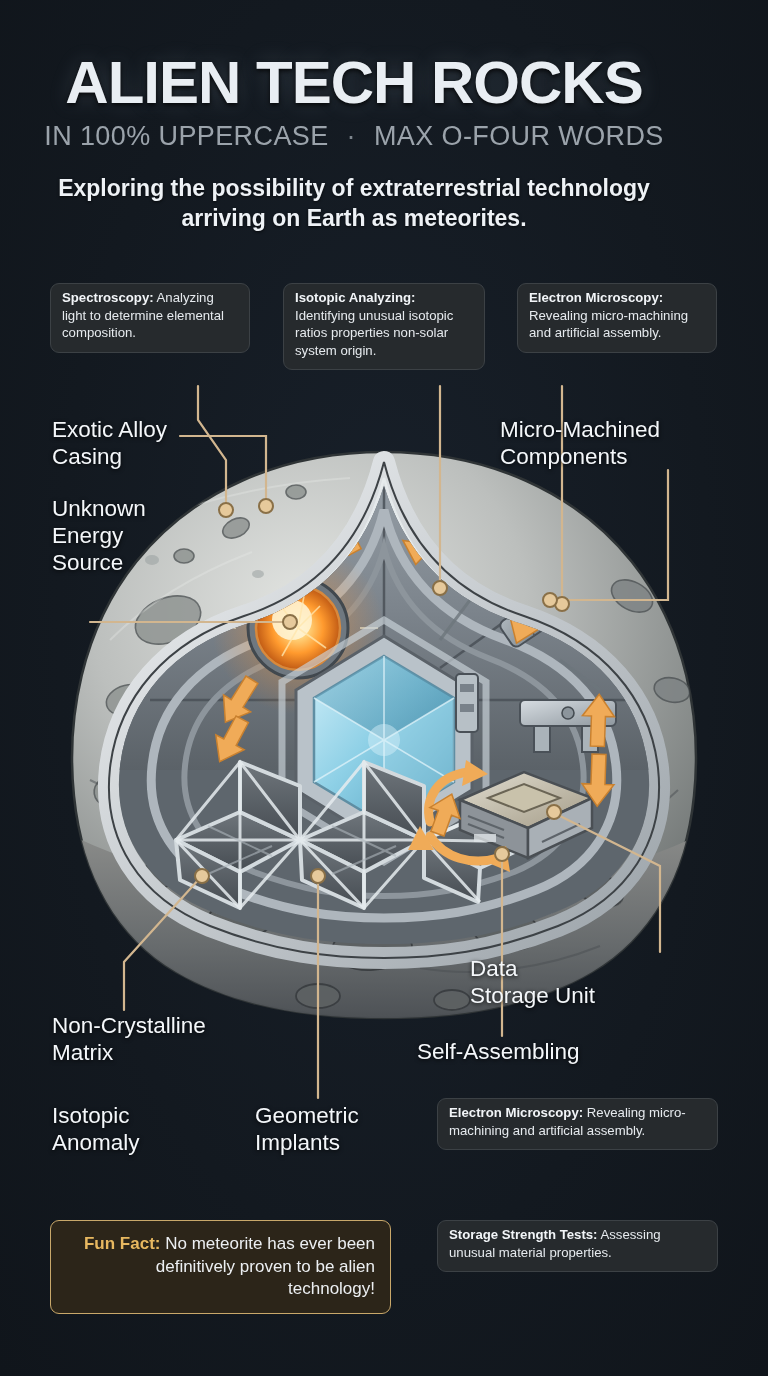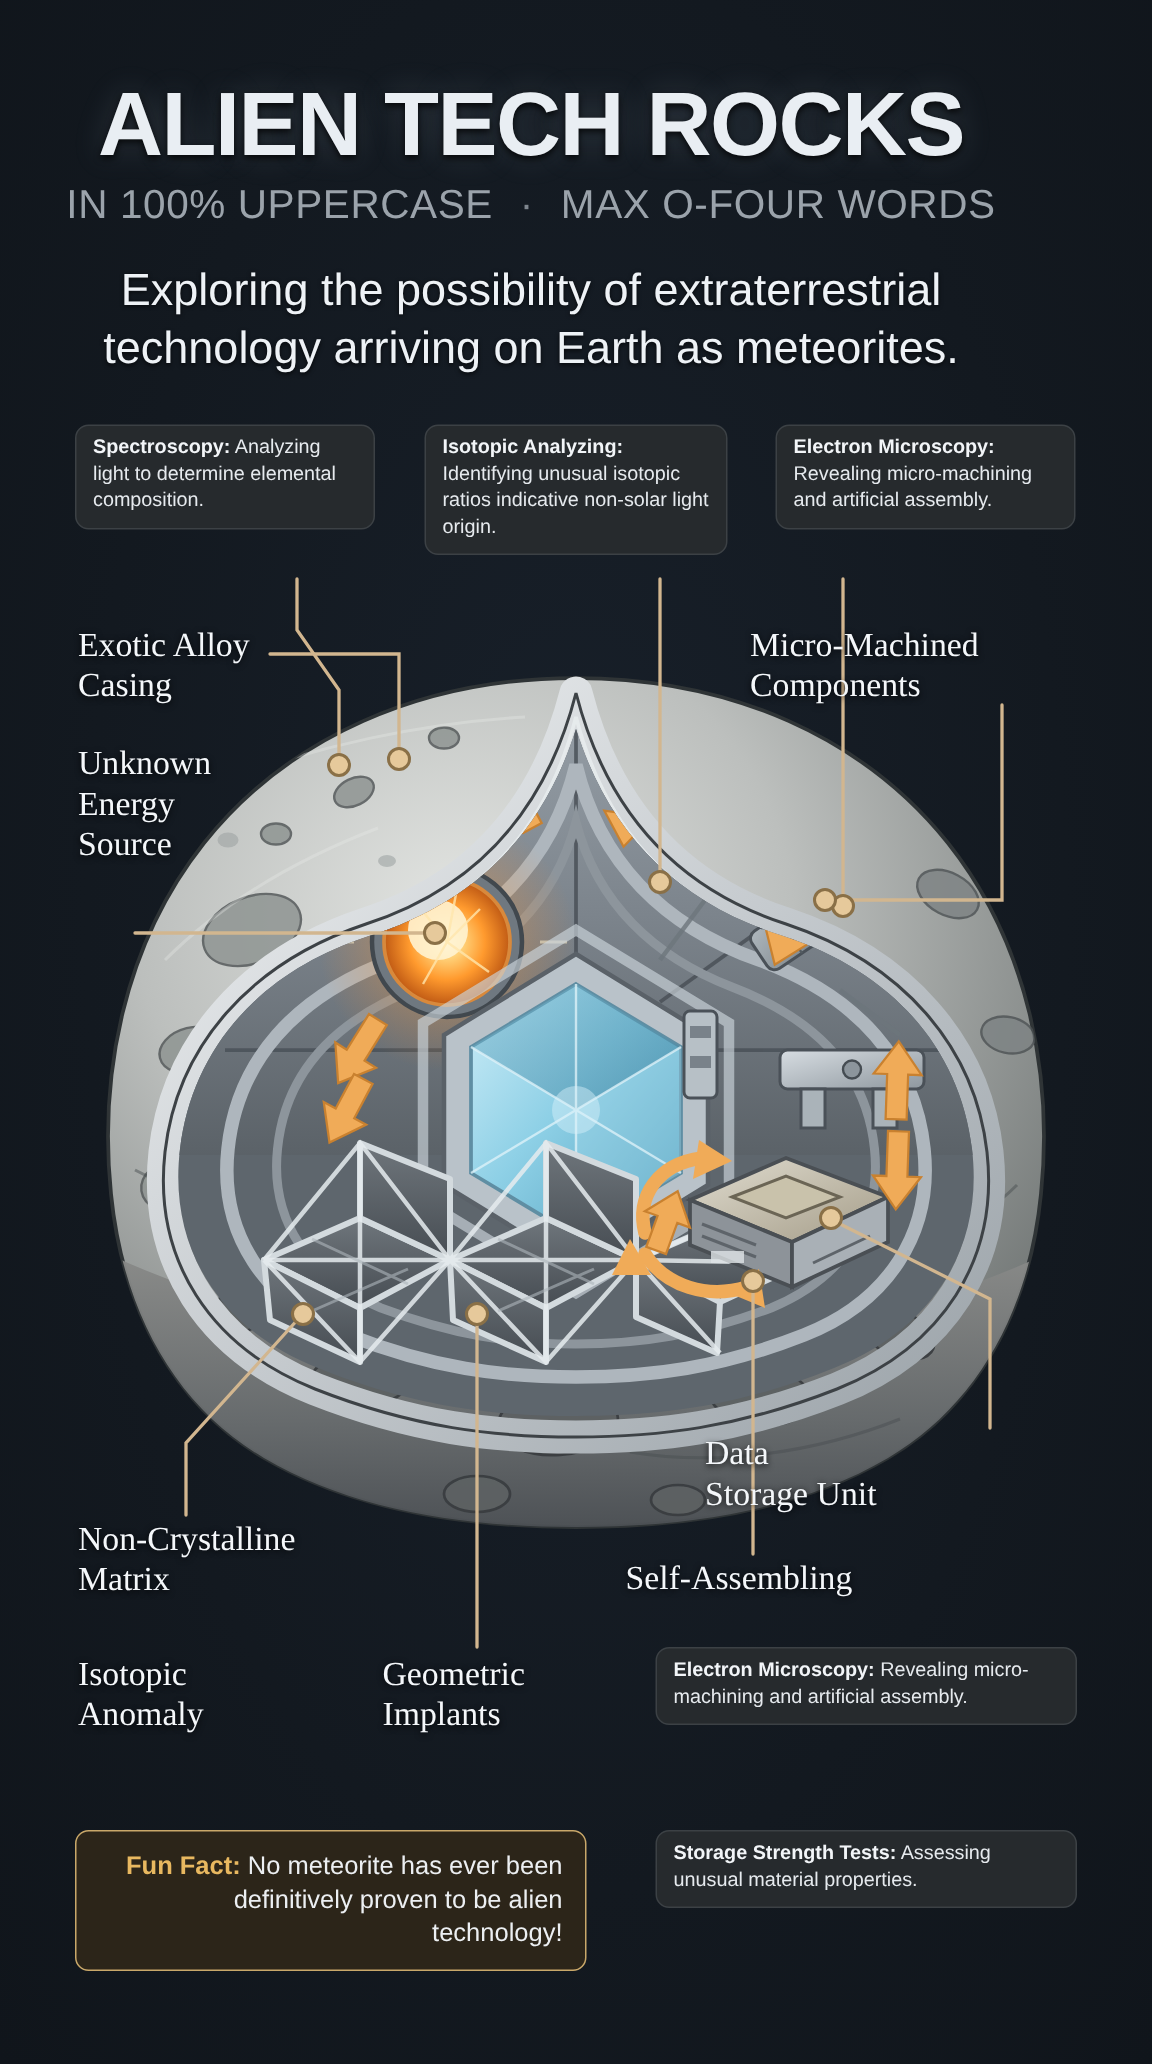--- a/index.html
+++ b/index.html
@@ -31,24 +31,25 @@
     font-size: 27px;
     font-weight: 400;
     letter-spacing: 0.4px;
     color: #9ba3ab;
     white-space: nowrap;
   }
   .subtitle .dot { padding: 0 10px; color: #7e868e; }
   .desc {
     margin: 22px auto 0;
     width: 640px;
-    font-size: 30px;
+    font-size: 23px;
     line-height: 1.30;
     color: #eef2f6;
     text-shadow: 0 1px 3px rgba(0,0,0,.7);
+    font-weight: bold;
   }
 
   
   .card {
     position: absolute;
     background: #262a2d;
     border: 1px solid #3c4145;
     border-radius: 9px;
     padding: 5px 11px 10px;
     color: #e6eaee;
@@ -72,21 +73,20 @@
   #card-material     { left: 437px; top: 1220px; width: 281px; }
 
   
   .callout {
     position: absolute;
     color: #f4f7fa;
     font-size: 22.5px;
     line-height: 1.20;
     text-shadow: 0 1px 4px rgba(0,0,0,.85);
     white-space: pre-line;
-    font-family: Liberation Serif, serif;
   }
   .callout.right { text-align: left; }
 
   #lbl-exotic     { left: 52px;  top: 416px; width: 210px; }
   #lbl-energy     { left: 52px;  top: 495px; width: 180px; }
   #lbl-micro      { left: 500px; top: 416px; width: 218px; }
   #lbl-noncryst   { left: 52px;  top: 1012px; width: 230px; }
   #lbl-isotopic   { left: 52px;  top: 1102px; width: 190px; }
   #lbl-geometric  { left: 255px; top: 1102px; width: 200px; }
   #lbl-selfasm    { left: 417px; top: 1038px; width: 250px; }
@@ -460,21 +460,21 @@
       <span>MAX O-FOUR WORDS</span>
     </div>
     <div class="desc">Exploring the possibility of extraterrestrial technology arriving on Earth as meteorites.</div>
   </div>
 
   <div class="card" id="card-spectroscopy">
     <b>Spectroscopy:</b><span> Analyzing light to determine elemental composition.</span>
   </div>
 
   <div class="card" id="card-isotopic">
-    <b>Isotopic Analyzing:</b><span> Identifying unusual isotopic ratios indicative non-solar light origin.</span>
+    <b>Isotopic Analyzing:</b><span> Identifying unusual isotopic ratios properties non-solar system origin.</span>
   </div>
 
   <div class="card" id="card-electron-top">
     <b>Electron Microscopy:</b><span> Revealing micro-machining and artificial assembly.</span>
   </div>
 
   <div class="card" id="card-electron-bot">
     <b>Electron Microscopy:</b><span> Revealing micro-machining and artificial assembly.</span>
   </div>
 

